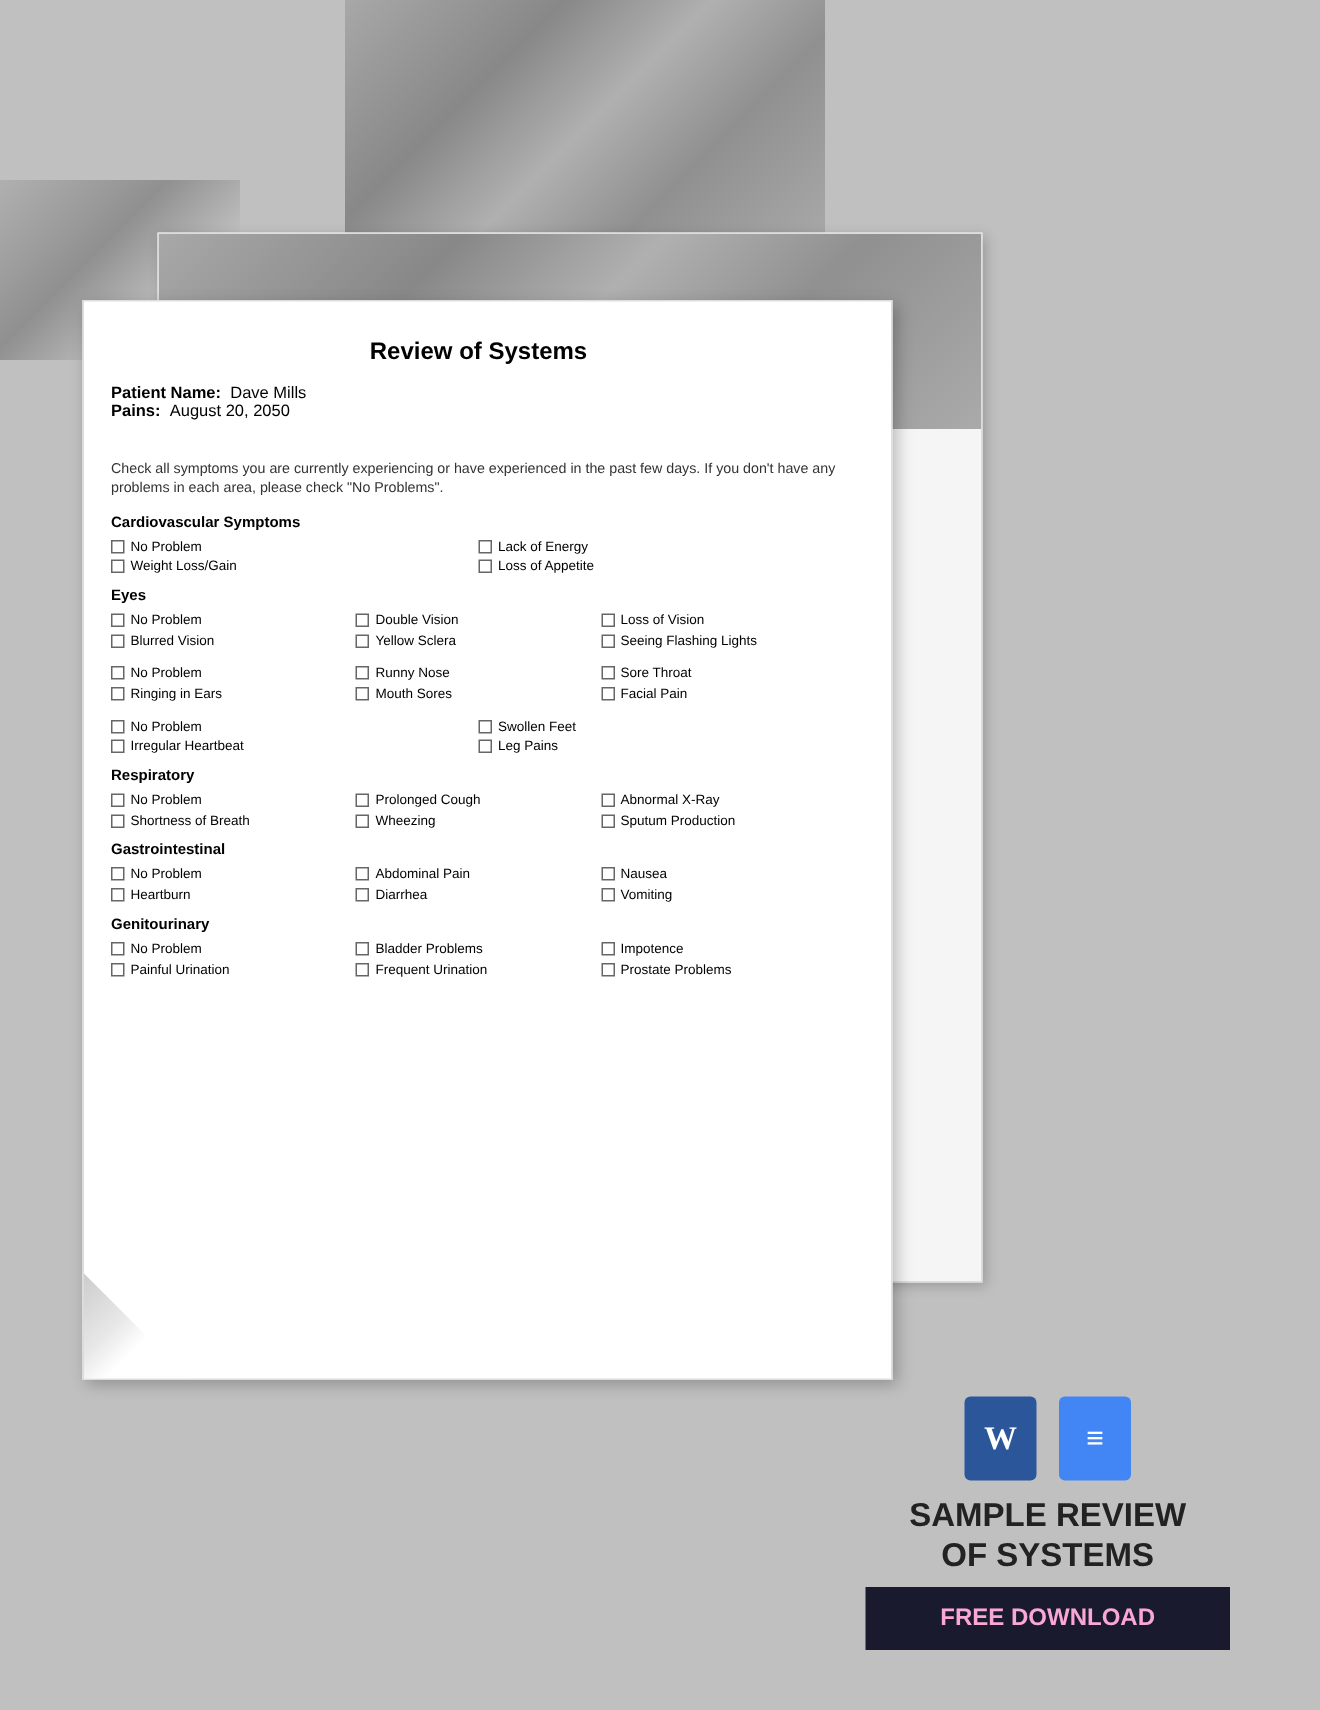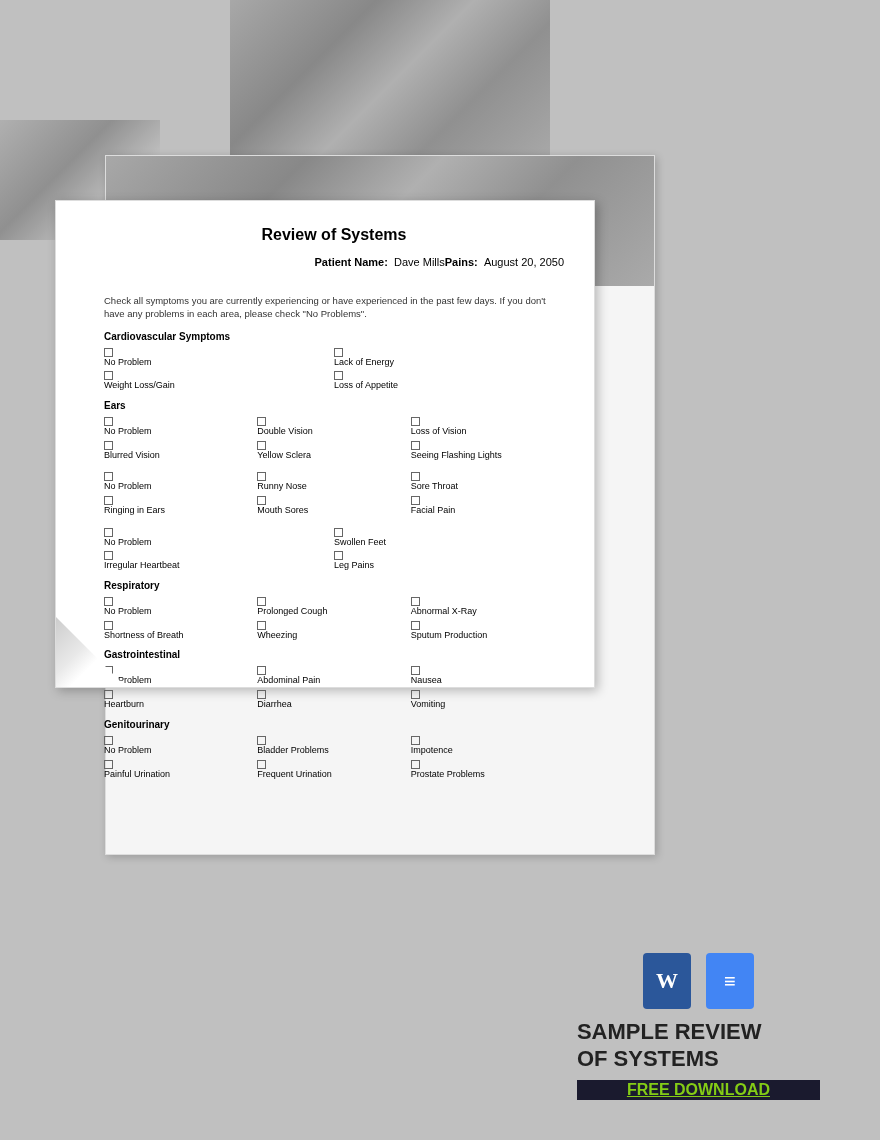--- a/index.html
+++ b/index.html
@@ -89,26 +89,26 @@
       flex-shrink: 0;
     }
     .section-gap { height: 8px; }
 
     
     .doc-main {
       position: absolute;
       top: 200px;
       left: 55px;
       width: 540px;
-      height: 488px;
+      height: 720px;
       background: #fff;
       border: 1px solid #ddd;
       z-index: 4;
       box-shadow: 3px 3px 10px rgba(0,0,0,0.25);
-      padding: 25px 30px 20px 48px;
+      padding: 25px 30px 20px 18px;
     }
 
     
     .doc-main::after {
       content: '';
       position: absolute;
       bottom: 0;
       left: 0;
       width: 70px;
       height: 70px;
@@ -118,23 +118,24 @@
     }
 
     .doc-title {
       text-align: center;
       font-size: 16px;
       font-weight: bold;
       margin-bottom: 12px;
     }
     .patient-info {
       display: flex;
-      justify-content: flex-end;
+      justify-content: center;
       margin-bottom: 8px;
       font-size: 11px;
+      flex-direction: column;
     }
     .patient-info .label { font-weight: bold; }
     .instructions {
       font-size: 9.5px;
       color: #333;
       margin-bottom: 10px;
       line-height: 1.4;
       margin-top: 26px;
     }
 
@@ -150,21 +151,20 @@
       margin-bottom: 6px;
     }
     .col {
       flex: 1;
       font-size: 9.5px;
     }
     .check-row {
       display: flex;
       align-items: flex-start;
       margin: 2px 0;
-      flex-direction: column;
     }
     .checkbox {
       width: 9px;
       height: 9px;
       border: 1px solid #666;
       margin-right: 4px;
       margin-top: 1px;
       flex-shrink: 0;
       display: inline-block;
     }
@@ -172,20 +172,21 @@
       font-size: 9px;
       line-height: 1.3;
     }
 
     
     .bottom-area {
       position: absolute;
       bottom: 40px;
       right: 60px;
       z-index: 6;
+      text-align: center;
     }
     .icons-row {
       display: flex;
       gap: 15px;
       justify-content: center;
       margin-bottom: 10px;
     }
     .word-icon {
       width: 48px;
       height: 56px;
@@ -226,28 +227,27 @@
     }
     .sample-title {
       font-size: 22px;
       font-weight: bold;
       color: #222;
       line-height: 1.2;
       margin-bottom: 8px;
     }
     .free-download-btn {
       background: #1a1a2e;
-      color: #84cc16;
+      color: #f9a8d4;
       font-size: 16px;
       font-weight: bold;
-      padding: 1px 50px;
+      padding: 12px 50px;
       border: none;
       cursor: pointer;
       display: inline-block;
-      text-decoration: underline;
     }
   </style>
 </head>
 <body>
 
 <div class="bg-texture"></div>
 
 <div class="stone-block-1"></div>
 <div class="stone-block-2"></div>
 
@@ -357,21 +357,21 @@
           <span class="checkbox"></span>
           <span class="check-label">Lack of Energy</span>
         </div>
       <div class="check-row">
           <span class="checkbox"></span>
           <span class="check-label">Loss of Appetite</span>
         </div>
     </div>
   </div>
 
-  <div class="section-title">Ears</div>
+  <div class="section-title">Eyes</div>
   <div class="section-body">
     <div class="col">
       <div class="check-row">
           <span class="checkbox"></span>
           <span class="check-label">No Problem</span>
         </div>
       <div class="check-row">
           <span class="checkbox"></span>
           <span class="check-label">Blurred Vision</span>
         </div>

